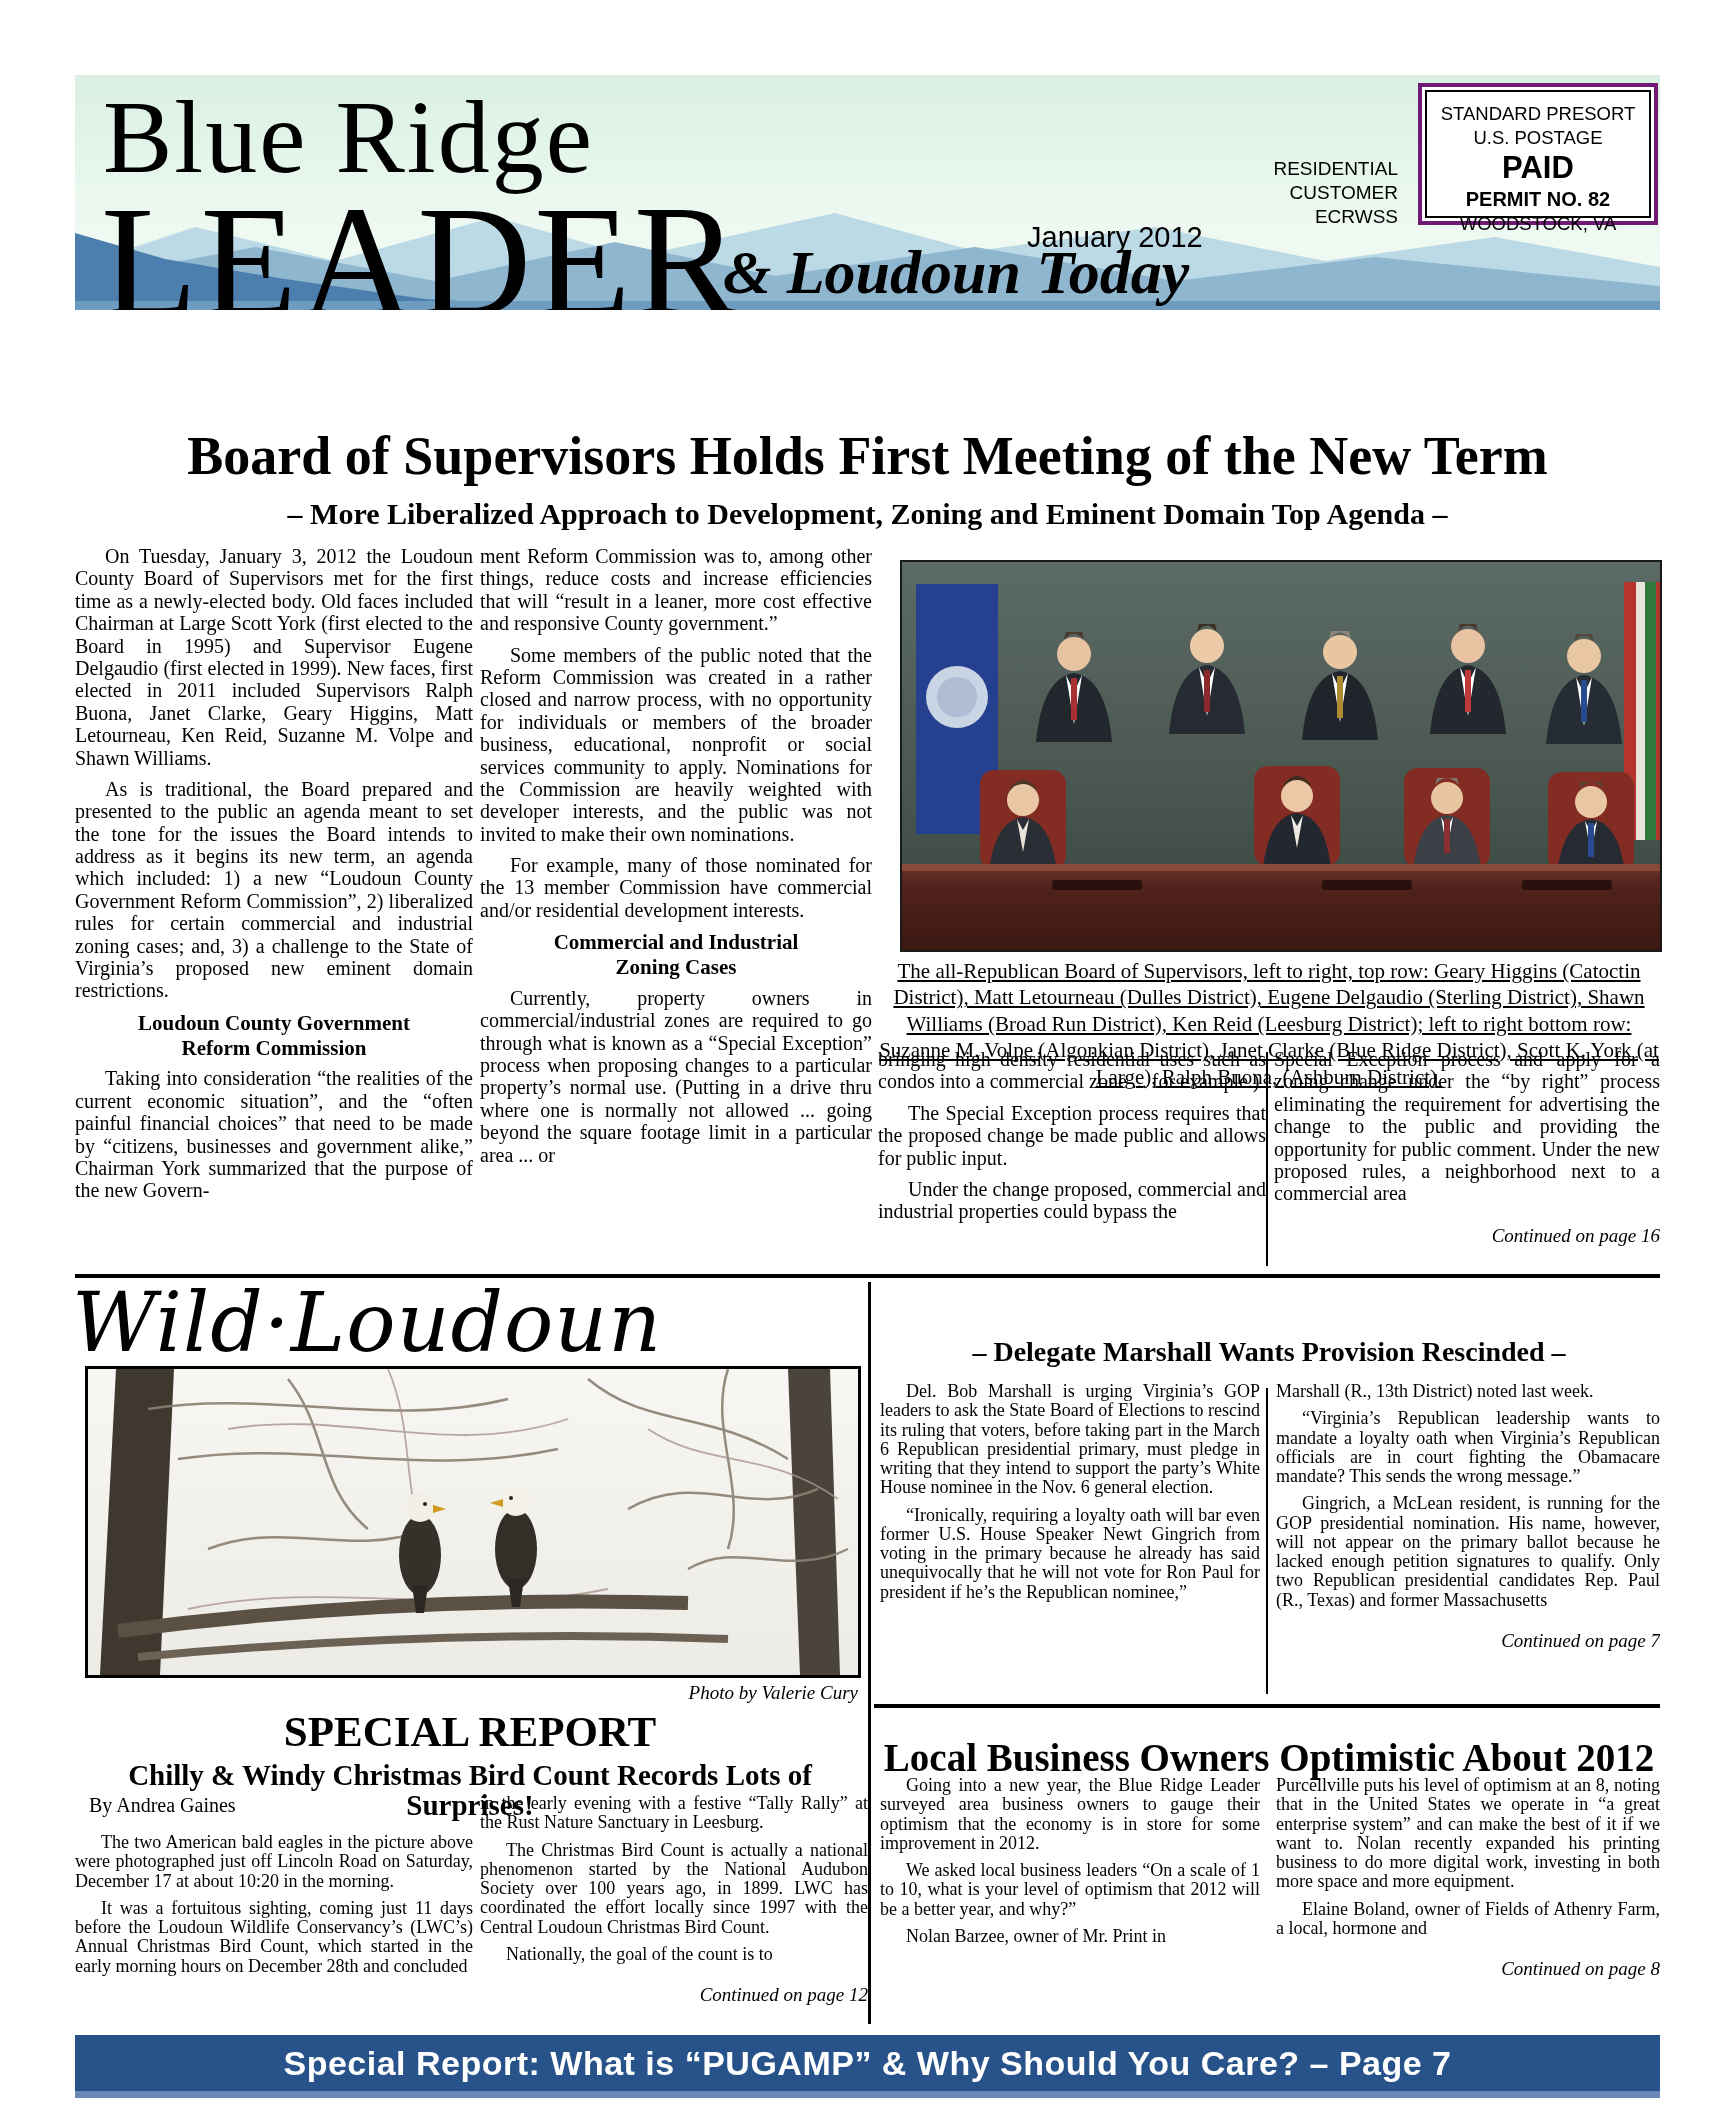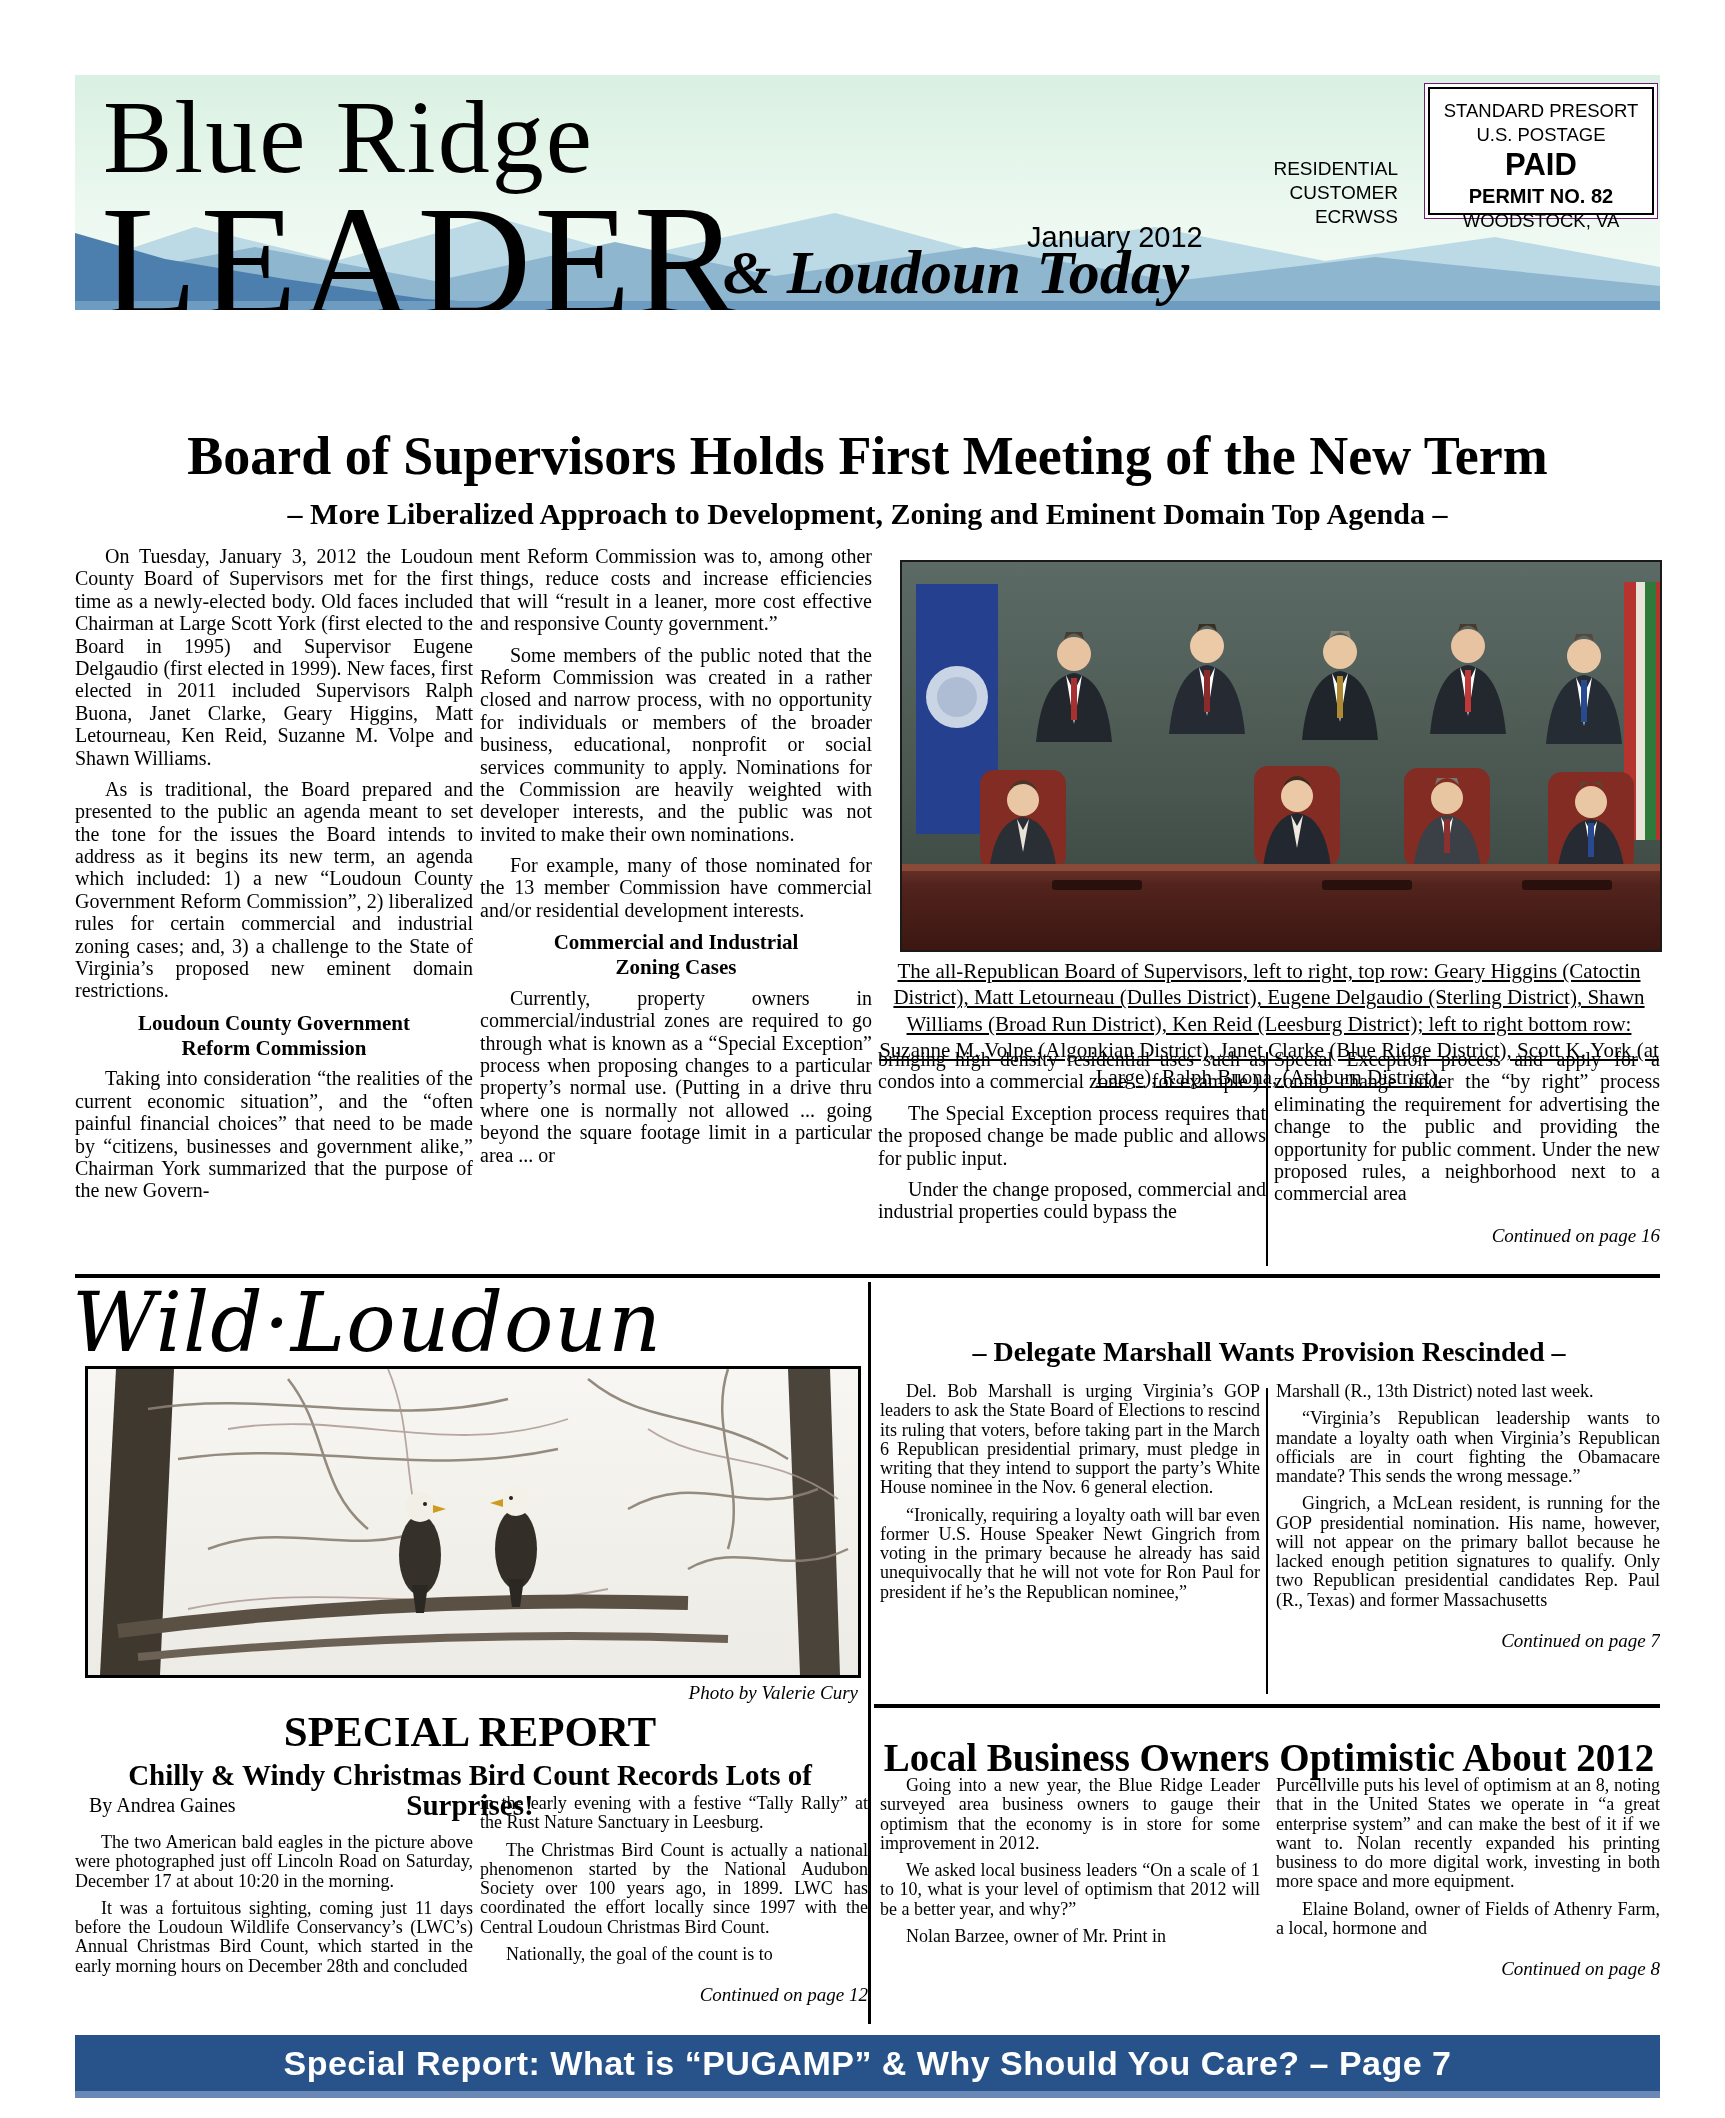--- a/index.html
+++ b/index.html
@@ -8,21 +8,21 @@
 
   
   .masthead{position:absolute;left:75px;top:75px;width:1585px;height:235px;overflow:hidden;}
   .masthead svg{position:absolute;left:0;top:0;width:100%;height:100%;}
   .m-title1{position:absolute;left:28px;top:10px;font-size:104px;line-height:1;letter-spacing:2px;}
   .m-title2{position:absolute;left:26px;top:108px;font-size:158px;line-height:1;letter-spacing:3px;}
   .m-suffix{position:absolute;left:648px;top:166px;font-size:62px;font-weight:bold;font-style:italic;line-height:1;}
   .m-date{position:absolute;left:952px;top:146px;font-family:"Liberation Sans",sans-serif;font-size:29px;}
   .m-mailing{position:absolute;right:262px;top:82px;font-family:"Liberation Sans",sans-serif;
              font-size:19px;line-height:1.25;text-align:right;}
-  .postage-outer{position:absolute;right:2px;top:8px;width:232px;height:134px;background:#fff;border:1px solid #701a75;text-decoration:underline;}
+  .postage-outer{position:absolute;right:2px;top:8px;width:232px;height:134px;background:#fff;border:4px solid #701a75;text-decoration:underline;}
   .postage-inner{position:absolute;left:3px;top:3px;right:3px;bottom:3px;border:2px solid #000;
                  font-family:"Liberation Sans",sans-serif;text-align:center;padding-top:10px;}
   .pb-line{margin:0;font-size:18.5px;line-height:1.3;}
   .pb-line:nth-child(3){font-size:31px;font-weight:bold;line-height:1.15;}
   .pb-line:nth-child(4){font-weight:bold;font-size:20px;}
   .mail-line{margin:0;}
 
   
   .lead-headline{position:absolute;left:75px;top:428px;width:1585px;text-align:center;
                  font-size:54px;font-weight:bold;line-height:1.05;}

